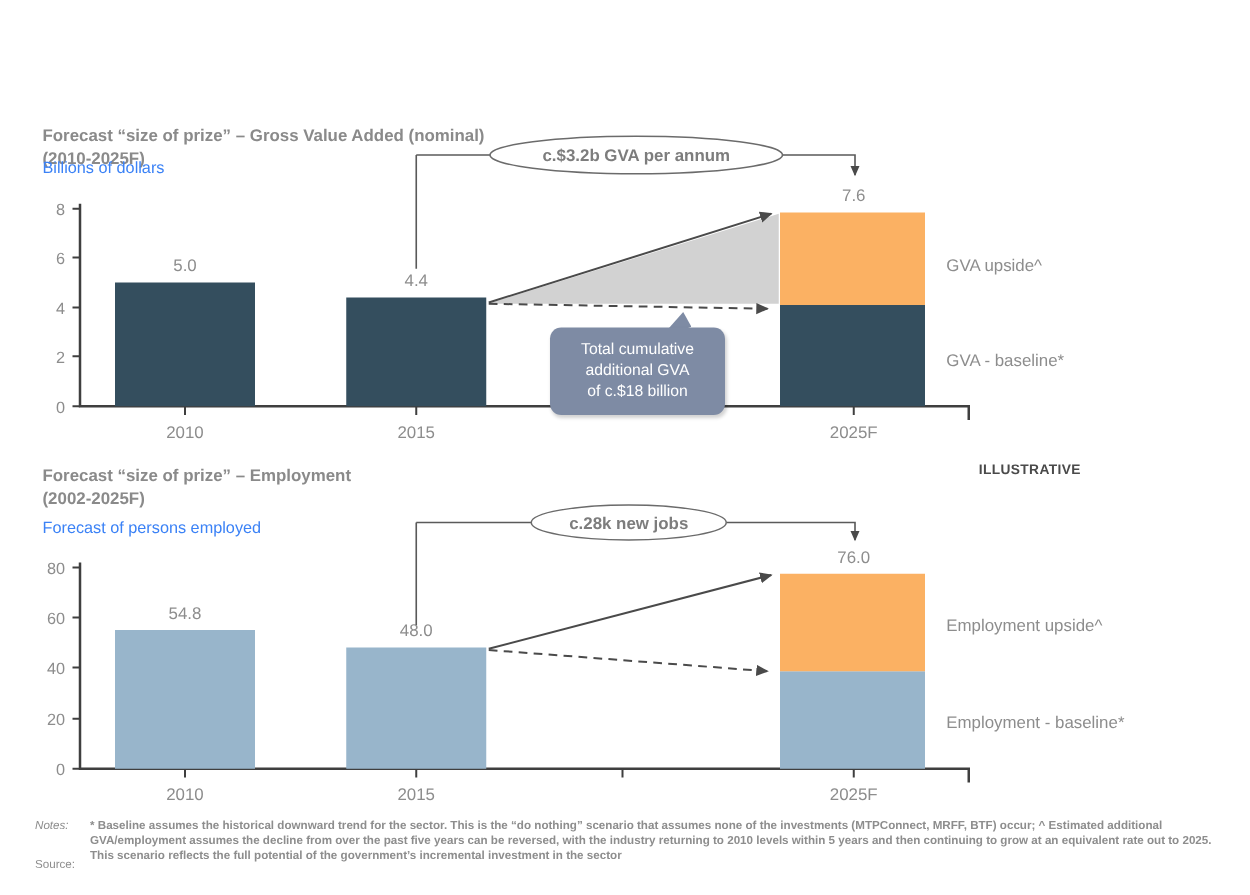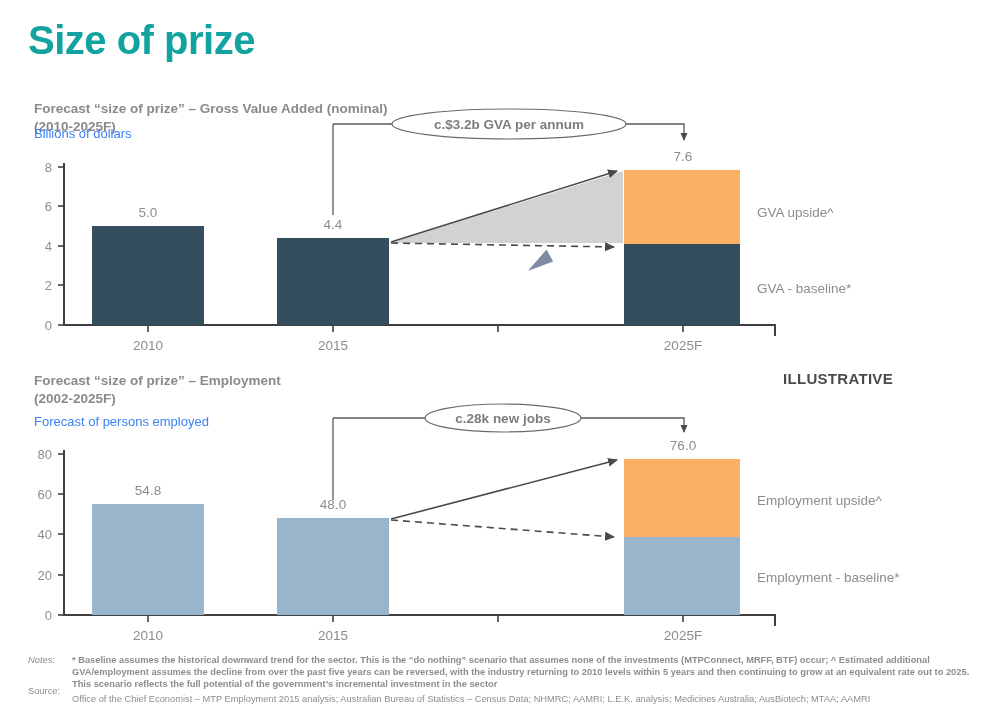--- a/index.html
+++ b/index.html
@@ -16,21 +16,21 @@
   
   #page-title{
     position:absolute;left:28px;top:18px;
     font-size:40px;font-weight:bold;color:#12A3A0;
     letter-spacing:-0.5px;
   }
 
   
   #illustrative{
     position:absolute;left:783px;top:370px;
-    font-size:15px;font-weight:bold;color:#4a4a4a;
+    font-size:11px;font-weight:bold;color:#4a4a4a;
     letter-spacing:0.3px;
   }
 
   
   .chart-heading{
     position:absolute;
     font-size:13.5px;font-weight:bold;color:#8a8a8a;
     line-height:18px;white-space:pre-line;
   }
   .chart-subheading{
@@ -81,21 +81,20 @@
   #notes-key{left:28px;top:654px;font-style:italic;}
   #notes-body{left:72px;top:654px;width:912px;font-weight:bold;}
   #source-key{left:28px;top:685px;}
   #source-body{left:72px;top:693px;width:912px;}
 </style>
 </head>
 <body>
 
 <div class="page">
 
-  <div id="page-title">Size of prize</div>
 
   <div id="illustrative">ILLUSTRATIVE</div>
 
   <div class="chart-heading" style="left:34px;top:100px;width:440px;">Forecast “size of prize” – Gross Value Added (nominal)
 (2010-2025F)</div>
   <div class="chart-subheading" style="left:34px;top:126px;">Billions of dollars</div>
 
   <svg class="chart" id="svg-gva" width="1000" height="370" viewBox="0 0 1000 370">
 
     <g>
@@ -147,20 +146,25 @@
       <marker id="ah-solid" viewBox="0 0 10 10" refX="8" refY="5" markerWidth="7" markerHeight="7" orient="auto-start-reverse">
         <path d="M0,1 L9,5 L0,9 z" fill="#4a4a4a"></path>
       </marker>
       <marker id="ah-dash" viewBox="0 0 10 10" refX="8" refY="5" markerWidth="7" markerHeight="7" orient="auto-start-reverse">
         <path d="M0,1 L9,5 L0,9 z" fill="#4a4a4a"></path>
       </marker>
     </defs>
   </svg>
 
   <div id="callout-tail"></div>
+  <div id="callout">
+    <div>Total cumulative</div>
+    <div>additional GVA</div>
+    <div>of c.$18 billion</div>
+  </div>
 
   <div class="chart-heading" style="left:34px;top:372px;width:440px;">Forecast “size of prize” – Employment
 (2002-2025F)</div>
   <div class="chart-subheading" style="left:34px;top:414px;">Forecast of persons employed</div>
 
   <svg class="chart" id="svg-emp" width="1000" height="716" viewBox="0 0 1000 716" style="top:0;">
     <g>
       <path class="axis-line" d="M64,450 L64,615 L775,615 L775,626"></path>
       <line class="tick" x1="58" y1="454" x2="64" y2="454"></line>
       <line class="tick" x1="58" y1="494" x2="64" y2="494"></line>
@@ -209,15 +213,14 @@
       </marker>
       <marker id="ah-dash2" viewBox="0 0 10 10" refX="8" refY="5" markerWidth="7" markerHeight="7" orient="auto-start-reverse">
         <path d="M0,1 L9,5 L0,9 z" fill="#4a4a4a"></path>
       </marker>
     </defs>
   </svg>
 
   <div class="foot" id="notes-key">Notes:</div>
   <div class="foot" id="notes-body">* Baseline assumes the historical downward trend for the sector. This is the “do nothing” scenario that assumes none of the investments (MTPConnect, MRFF, BTF) occur; ^ Estimated additional GVA/employment assumes the decline from over the past five years can be reversed, with the industry returning to 2010 levels within 5 years and then continuing to grow at an equivalent rate out to 2025. This scenario reflects the full potential of the government’s incremental investment in the sector</div>
   <div class="foot" id="source-key">Source:</div>
-  <div class="foot" id="source-body">Office of the Chief Economist – MTP Employment 2015 analysis; Australian Bureau of Statistics – Census Data; NHMRC; AAMRI; L.E.K. analysis; Medicines Australia; AusBiotech; MTAA; AAMRI</div>
 
 </div>
 
 </body></html>

